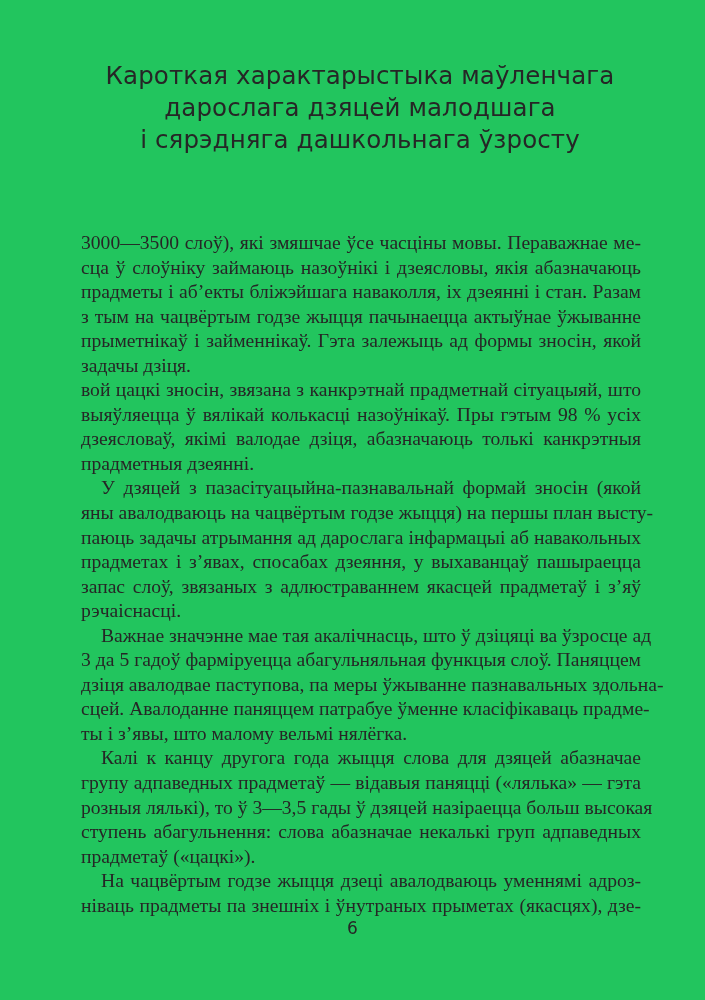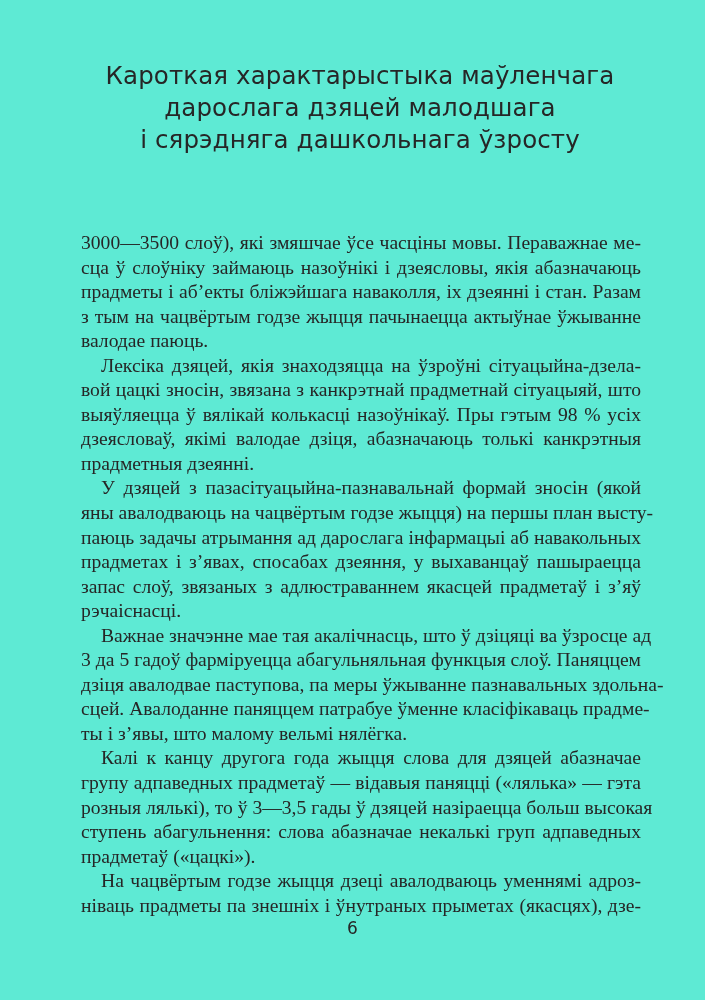--- a/index.html
+++ b/index.html
@@ -12,21 +12,21 @@
       height: 1000px;
       position: relative;
       overflow: hidden;
       color: #262626;
     }
     .page {
       position: absolute;
       left: 0; top: 0;
       width: 705px;
       height: 1000px;
-      background: #5eead4;
+      background: #22c55e;
     }
     .title {
       position: absolute;
       left: 60px;
       width: 600px;
       top: 60px;
       text-align: center;
       font-family: "DejaVu Sans", sans-serif;
       font-size: 24.5px;
       line-height: 32px;
@@ -76,24 +76,24 @@
     <span>дарослага дзяцей малодшага</span>
     <span>і сярэдняга дашкольнага ўзросту</span>
   </h1>
 
   <div class="body-text" id="body-text">
       <div>
         <span class="line"><span>3000—3500 слоў), які змяшчае ўсе часціны мовы. Пераважнае ме-</span></span>
         <span class="line"><span>сца ў слоўніку займаюць назоўнікі і дзеясловы, якія абазначаюць</span></span>
         <span class="line"><span>прадметы і аб’екты бліжэйшага наваколля, іх дзеянні і стан. Разам</span></span>
         <span class="line"><span>з тым </span><span class="it">на чацвёртым годзе</span><span> жыцця пачынаецца актыўнае ўжыванне</span></span>
-        <span class="line last"><span>валодае паюць.</span></span>
+        <span class="line"><span>прыметнікаў і займеннікаў. Гэта залежыць ад формы зносін, якой</span></span>
+        <span class="line last"><span>задачы дзіця.</span></span>
       </div>
       <div>
-        <span class="line indent"><span>Лексіка дзяцей, якія знаходзяцца на ўзроўні </span><span class="it">сітуацыйна-дзела-</span></span>
         <span class="line"><span class="it">вой цацкі зносін</span><span>, звязана з канкрэтнай прадметнай сітуацыяй, што</span></span>
         <span class="line"><span>выяўляецца ў вялікай колькасці назоўнікаў. Пры гэтым 98 % усіх</span></span>
         <span class="line"><span>дзеясловаў, якімі валодае дзіця, абазначаюць толькі канкрэтныя</span></span>
         <span class="line last"><span>прадметныя дзеянні.</span></span>
       </div>
       <div>
         <span class="line indent"><span>У дзяцей з </span><span class="it">пазасітуацыйна-пазнавальнай формай зносін</span><span> (якой</span></span>
         <span class="line"><span>яны авалодваюць на чацвёртым годзе жыцця) на першы план высту-</span></span>
         <span class="line"><span>паюць задачы атрымання ад дарослага інфармацыі аб навакольных</span></span>
         <span class="line"><span>прадметах і з’явах, спосабах дзеяння, у выхаванцаў пашыраецца</span></span>

